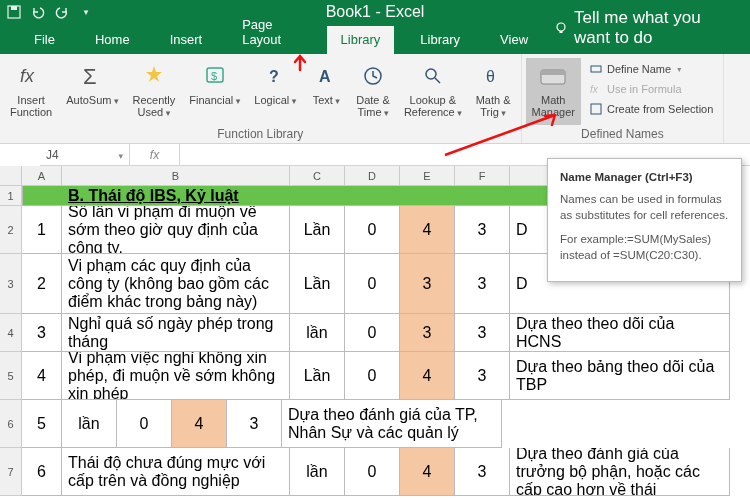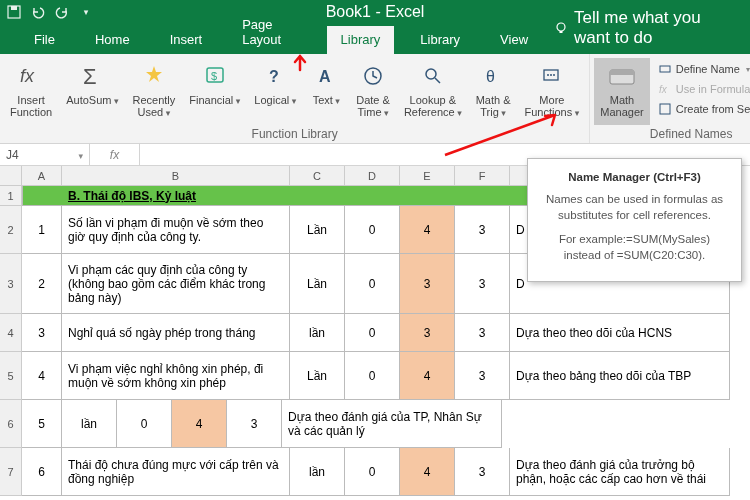--- a/index.html
+++ b/index.html
@@ -27,46 +27,46 @@
   .rbtn .ico { height: 32px; display: flex; align-items: center; justify-content: center; }
   .rbtn .lbl { font-size: 11px; color: #444; margin-top: 2px; white-space: pre-line; }
   .rbtn .caret::after { content: " ▾"; font-size: 9px; color: #666; }
   .group-label { font-size: 12px; color: #666; text-align: center; padding: 2px 0 0 0; }
   .small-list { display: flex; flex-direction: column; gap: 2px; padding: 2px 4px 0 4px; }
   .small-item { display: flex; align-items: center; gap: 4px; font-size: 11px; color: #444; padding: 2px 2px; cursor: pointer; }
   .small-item.disabled { color: #aaa; }
   .si-ico { width: 14px; height: 14px; display: inline-flex; align-items: center; justify-content: center; }
 
   
-  .fxbar { height: 22px; border-bottom: 1px solid #d4d4d4; display: flex; align-items: stretch; }
+  .fxbar { height: 22px; border-bottom: 1px solid #d4d4d4; display: flex; align-items: stretch; margin-left: 40px; }
   .namebox { width: 90px; border-right: 1px solid #d4d4d4; display: flex; align-items: center; padding: 0 6px; font-size: 12px; color: #555; justify-content: space-between; }
   .namebox .dd::after { content: "▾"; font-size: 9px; color: #888; }
   .fxlabel { width: 50px; display: flex; align-items: center; justify-content: center; border-right: 1px solid #d4d4d4; color: #888; gap: 6px; font-style: italic; }
   .fxinput { flex: 1; padding: 0 6px; display: flex; align-items: center; }
 
   
   .sheet { display: flex; height: calc(500px - 24px - 30px - 90px - 22px); }
   .corner { width: 22px; height: 20px; border-right: 1px solid #ccc; border-bottom: 1px solid #ccc; background: #f0f0f0; }
   .colhdr { border-right: 1px solid #ccc; border-bottom: 1px solid #ccc; background: #f0f0f0; display: flex; align-items: center; justify-content: center; font-size: 11px; color: #555; }
   .rowhdr { width: 22px; border-right: 1px solid #ccc; border-bottom: 1px solid #ccc; background: #f0f0f0; display: flex; align-items: center; justify-content: center; font-size: 11px; color: #555; }
   .cA { width: 40px; } .cB { width: 228px; } .cC { width: 55px; } .cD { width: 55px; }
   .cE { width: 55px; } .cF { width: 55px; } .cG { width: 220px; }
   .row { display: flex; }
-  .cell { border-right: 1px solid #bbb; border-bottom: 1px solid #bbb; padding: 4px 6px; font-size: 12px; display: flex; align-items: center; overflow: hidden; }
+  .cell { border-right: 1px solid #bbb; border-bottom: 1px solid #bbb; padding: 4px 6px; font-size: 16px; display: flex; align-items: center; overflow: hidden; }
   .titlerow .cell { background: #66c24a; font-weight: bold; border-right: none; }
   .titlerow .cell.first { border-left: 1px solid #bbb; }
   .titlerow { height: 20px; }
   .datarow .cell { background: #fff; }
   .datarow .cA { justify-content: center; }
   .datarow .cC, .datarow .cD, .datarow .cE, .datarow .cF { justify-content: center; }
   .datarow .cE { background: #f6c7a3; }
   .h48 { height: 48px; } .h60 { height: 60px; } .h38 { height: 38px; }
 
   
-  .tooltip { position: absolute; top: 158px; right: 8px; width: 215px; background: #fff; border: 1px solid #bbb; box-shadow: 2px 2px 6px rgba(0,0,0,0.25); padding: 10px 12px; font-size: 11.5px; color: #555; line-height: 1.4; text-align: center; }
+  .tooltip { position: absolute; top: 158px; right: 8px; width: 195px; background: #fff; border: 1px solid #bbb; box-shadow: 2px 2px 6px rgba(0,0,0,0.25); padding: 10px 12px; font-size: 11.5px; color: #555; line-height: 1.4; }
   .tooltip .tt-title { font-weight: bold; color: #333; margin-bottom: 6px; }
   .tooltip p { margin-bottom: 8px; }
 
   
   .arrow { position: absolute; pointer-events: none; }
 
   svg { display: block; }
 </style>
 </head>
 <body>
@@ -191,32 +191,20 @@
       </div>
       <div class="rbtn">
         <div class="ico">
             <svg width="24" height="28">
               <text x="5" y="20" font-size="16" fill="#357">θ</text>
             </svg>
           </div>
         <div class="lbl caret">Math &amp;
 Trig</div>
       </div>
-      <div class="rbtn">
-        <div class="ico">
-            <svg width="24" height="28">
-              <rect x="4" y="8" width="14" height="10" fill="none" stroke="#357" stroke-width="1.3"></rect>
-              <circle cx="8" cy="13" r="1" fill="#357"></circle>
-              <circle cx="11" cy="13" r="1" fill="#357"></circle>
-              <circle cx="14" cy="13" r="1" fill="#357"></circle>
-            </svg>
-          </div>
-        <div class="lbl caret">More
-Functions</div>
-      </div>
     </div>
     <div class="group-label">Function Library</div>
   </div>
 
   <div class="group" style="flex:0 0 auto;">
     <div class="group-row">
       <div class="rbtn highlight">
         <div class="ico">
             <svg width="30" height="28">
               <rect x="3" y="8" width="24" height="14" rx="2" fill="#ddd" stroke="#888"></rect>

